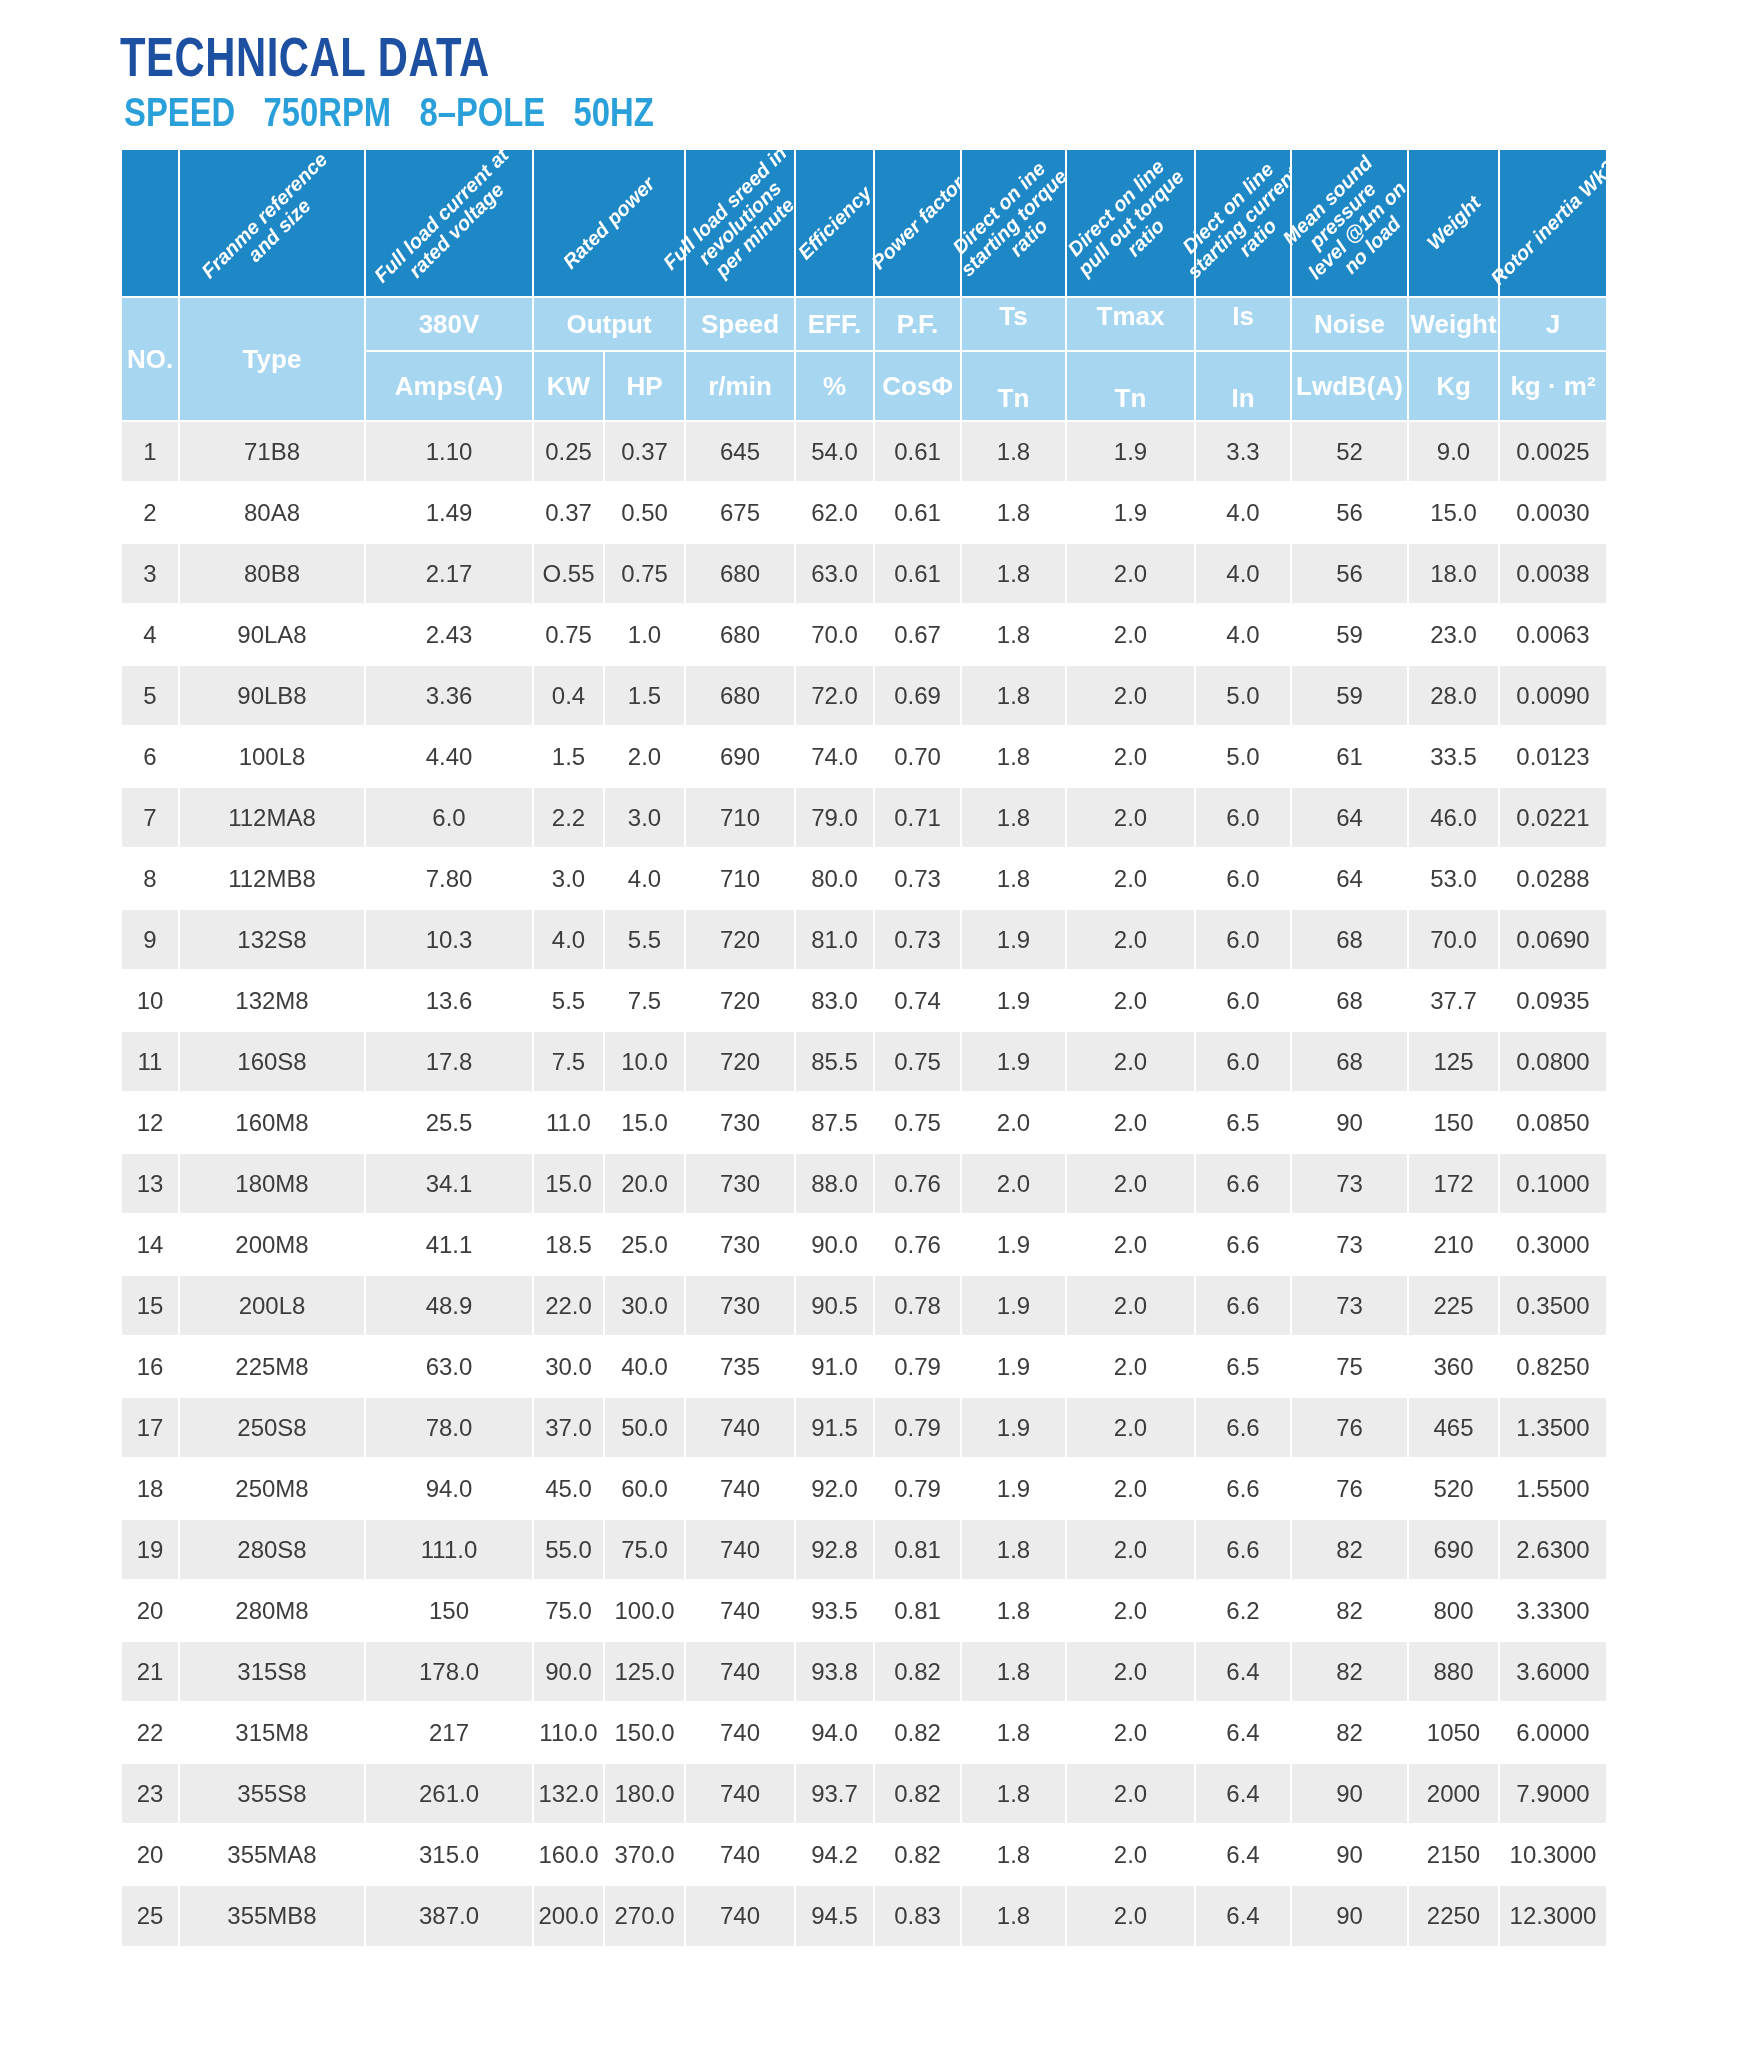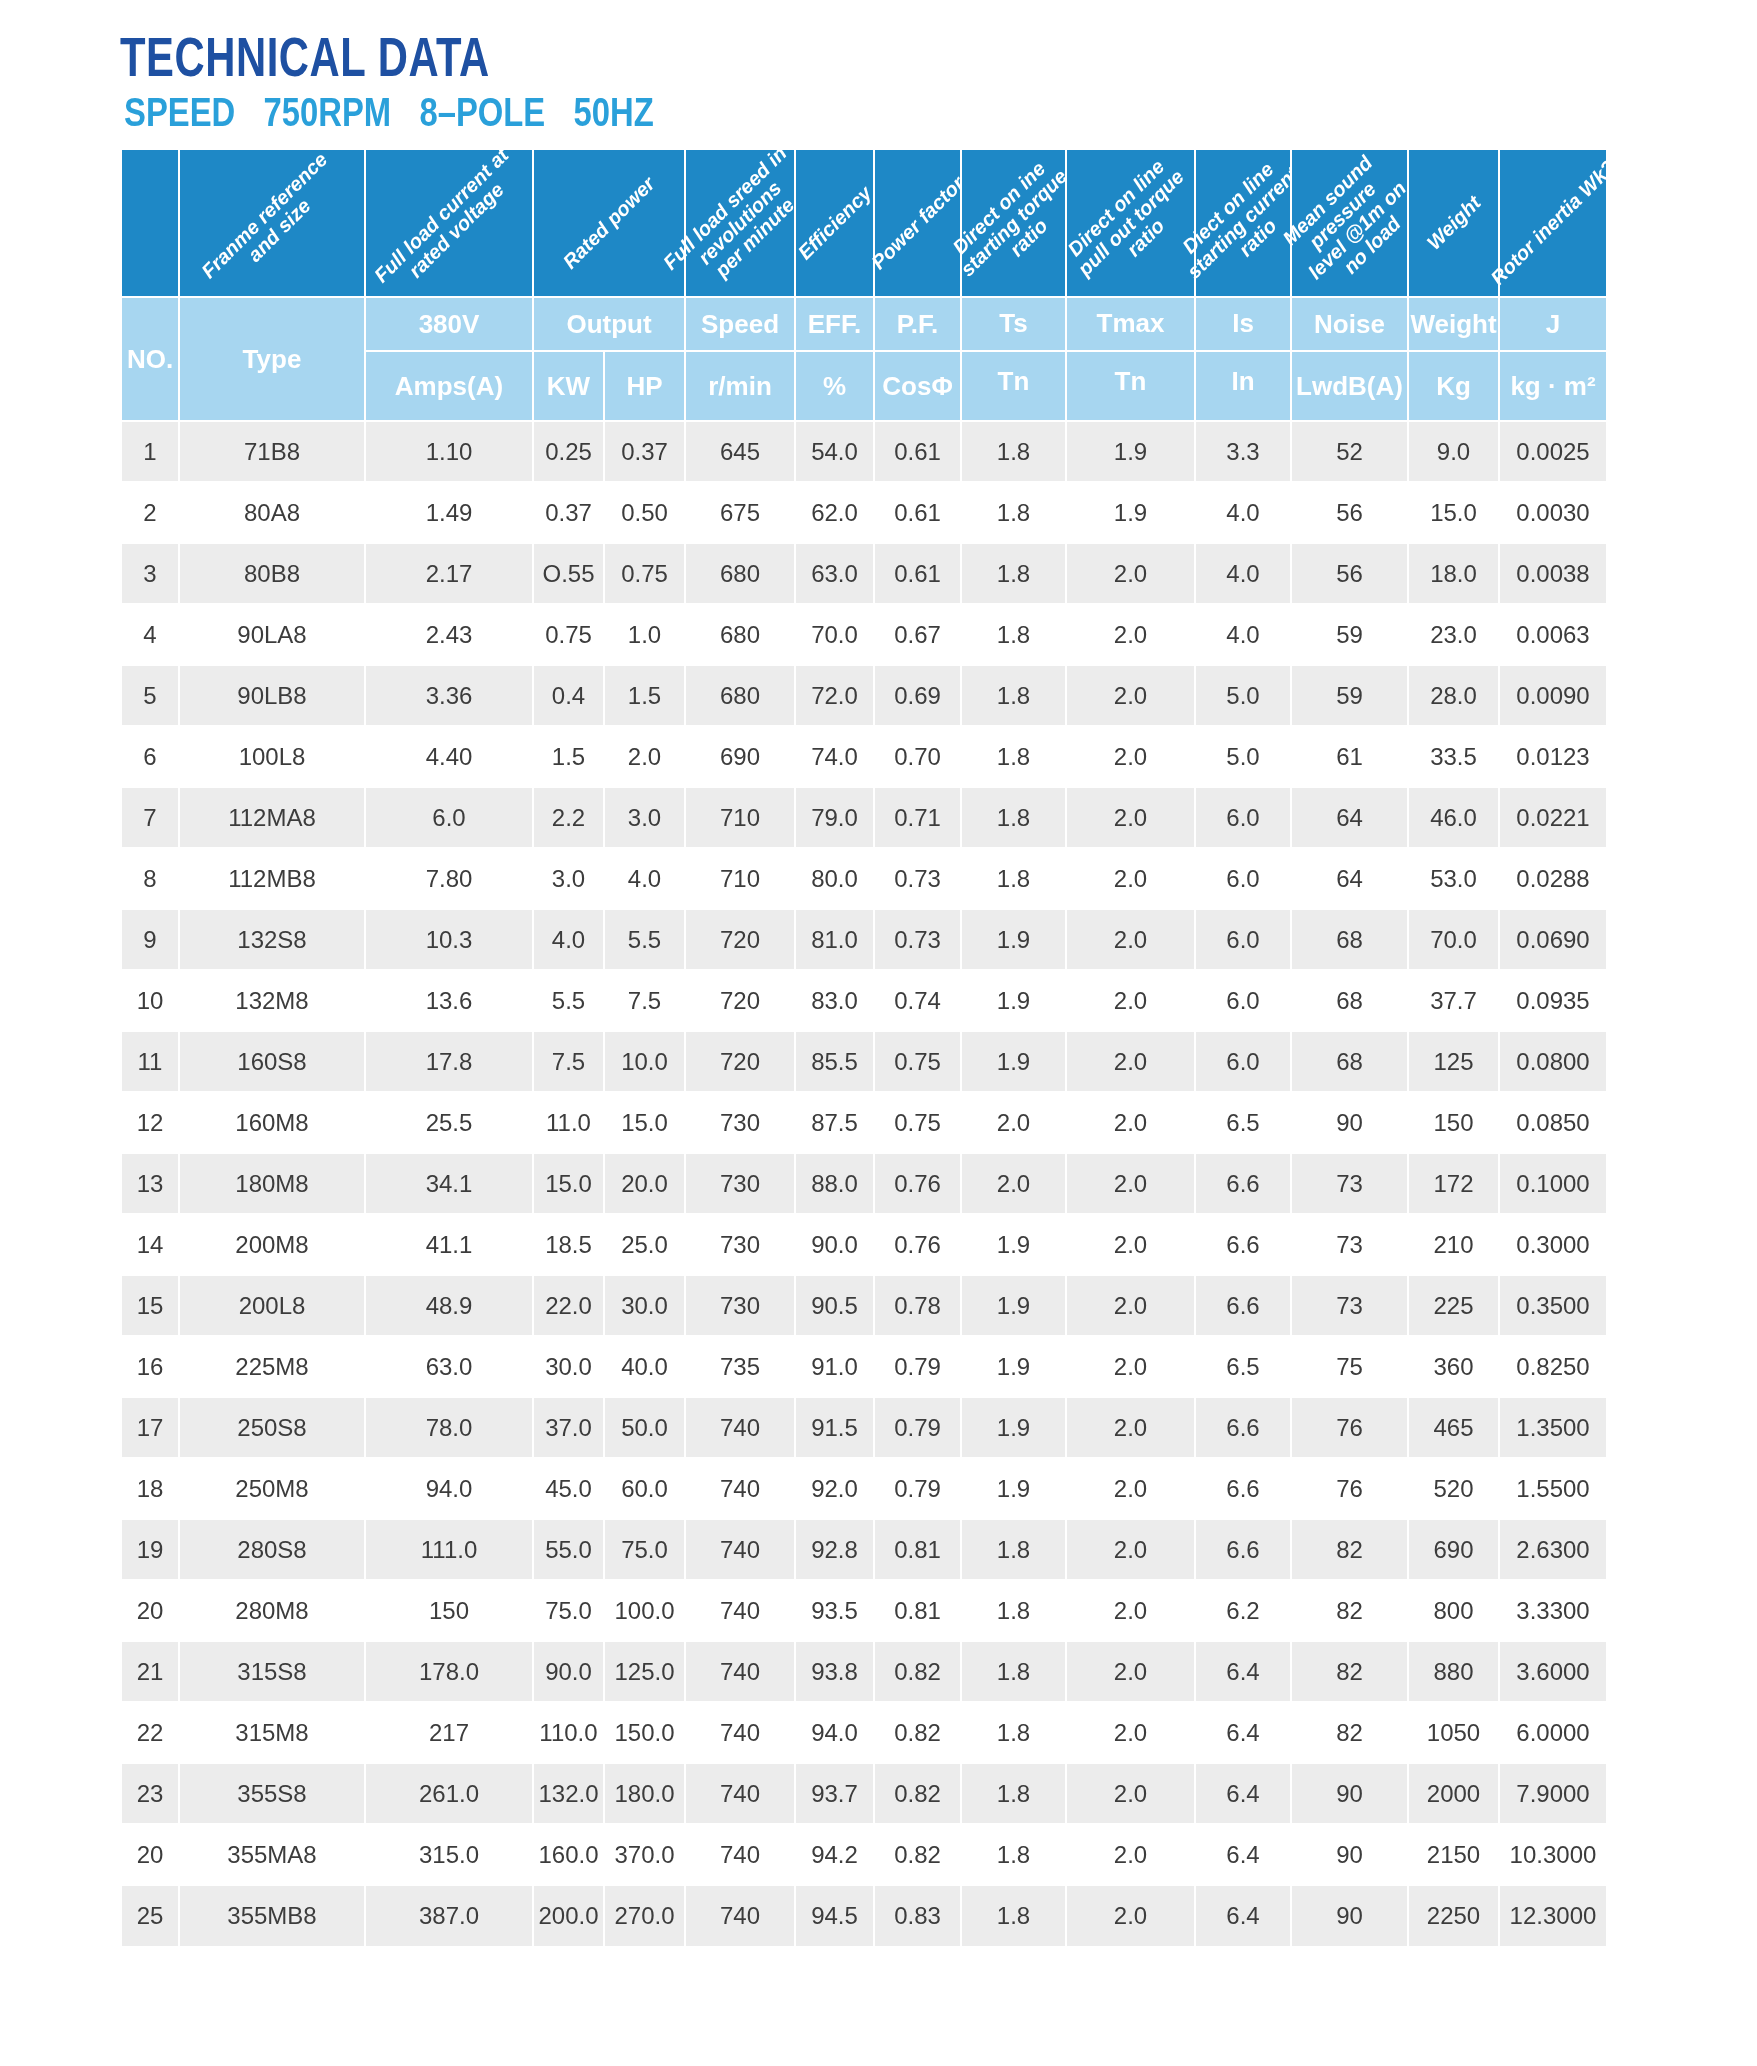--- a/index.html
+++ b/index.html
@@ -35,22 +35,22 @@
     color:#ffffff;font-weight:bold;font-style:italic;
     font-size:20px;line-height:1.05;width:max-content;
   }
   
   tr.sub-a{height:54px;}
   tr.sub-b{height:70px;}
   th.lt{
     background:#a7d6f0;color:#ffffff;
     font-size:26px;font-weight:bold;text-align:center;vertical-align:middle;
   }
-  th.lt.top{vertical-align:top;padding-top:10px;}
-  th.lt.bot{vertical-align:bottom;padding-bottom:23px;text-align:center;}
+  th.lt.top{vertical-align:top;padding-top:3px;}
+  th.lt.bot{vertical-align:bottom;padding-bottom:6px;text-align:center;}
   
   tbody tr{height:61px;}
   td{
     text-align:center;vertical-align:middle;
     font-size:24px;color:#3c3c3c;background:#ffffff;
   }
   tbody tr:nth-child(odd) td{background:#ececec;}
 </style>
 </head>
 <body>

